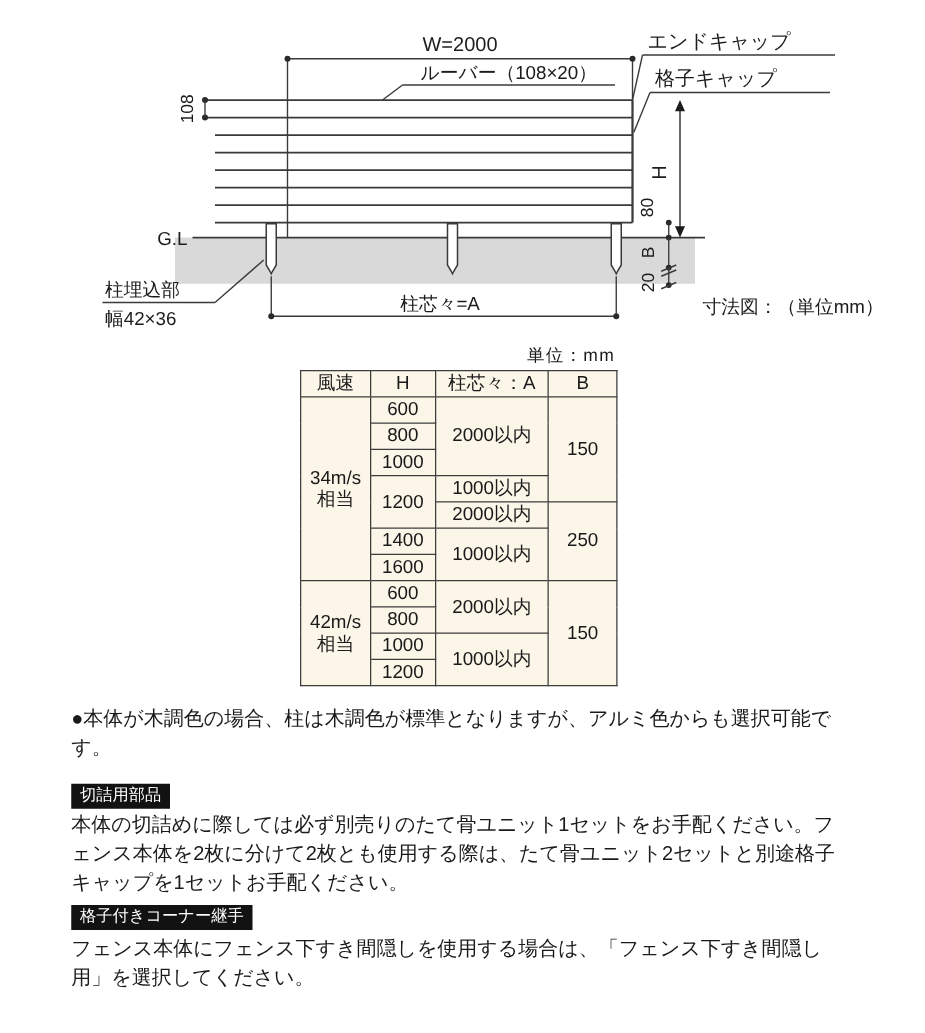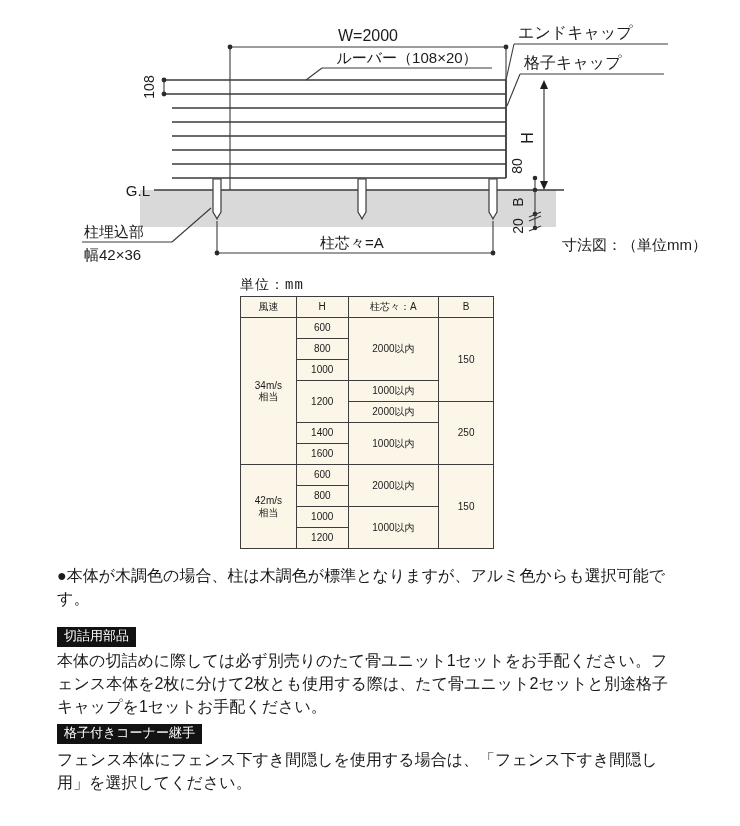--- a/index.html
+++ b/index.html
@@ -7,25 +7,25 @@
     width:740px;height:826px;background:#ffffff;
     font-family:"Liberation Sans","DejaVu Sans",sans-serif;
     color:#1a1a1a;position:relative;overflow:hidden;
   }
   
   .diagram{display:block;width:740px;height:272px;}
   .diagram text{fill:#1c1c1c;font-family:"Liberation Sans","DejaVu Sans",sans-serif;}
   .t15{font-size:15px;} .t16{font-size:16px;} .t14{font-size:14px;}
   
   .table-wrap{margin:2px 0 0 240px;width:254px;}
-  .unit{font-size:14px;padding:2px 2px 2px 0;letter-spacing:1px;font-family:Liberation Mono, monospace;}
+  .unit{font-size:14px;text-align:right;padding:2px 2px 2px 0;letter-spacing:1px;}
   table.spec{border-collapse:collapse;width:254px;background:#fbf6e8;}
   table.spec th,table.spec td{
     border:1.6px solid #3d3d3d;text-align:center;vertical-align:middle;
-    font-size:10px;padding:0;line-height:1.15;font-weight:normal;
+    font-size:15px;padding:0;line-height:1.15;font-weight:normal;
   }
   table.spec tr{height:21px;}
   tr.head{height:28px;}
   col.c-wind{width:56px;} col.c-h{width:52px;} col.c-a{width:91px;} col.c-b{width:55px;}
   td.wind span{display:block;}
   
   .notes{margin:16px 57px 0 57px;font-size:16px;line-height:1.42;}
   .bullet-note{margin:12px 0 14px 0;}
   .section{margin:0 0 2px 0;}
   .sec-heading{

